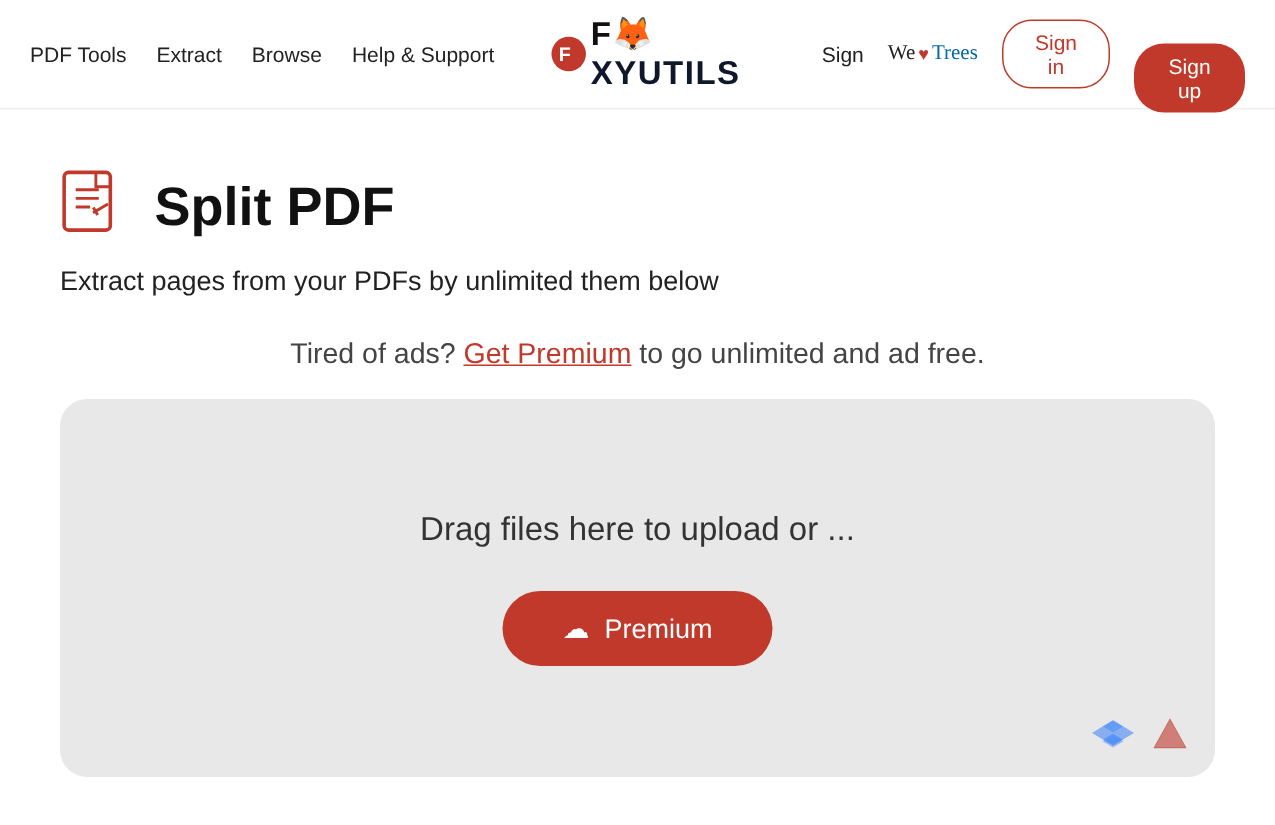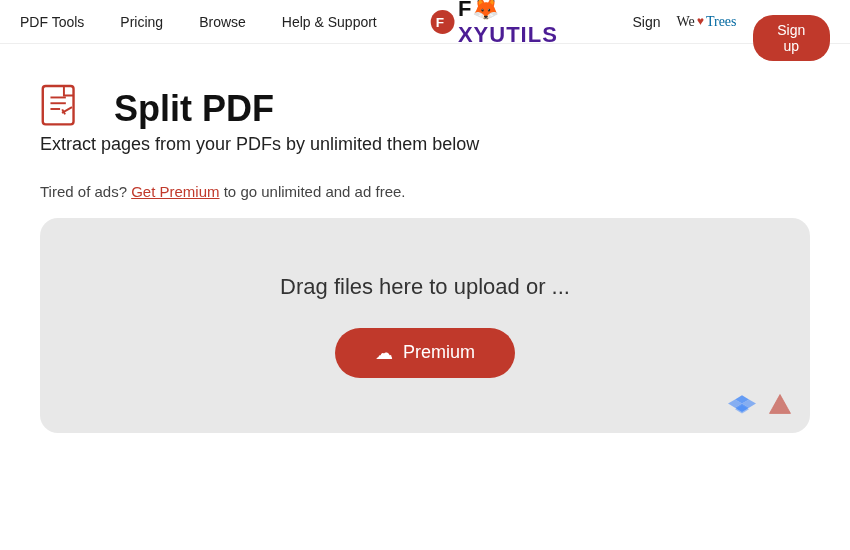--- a/index.html
+++ b/index.html
@@ -11,23 +11,23 @@
       overflow: hidden;
       font-size: 15px;
       color: #222;
     }
 
     
     nav {
       display: flex;
       align-items: center;
       padding: 0 20px;
-      height: 44px;
+      height: 73px;
       border-bottom: 1px solid #eee;
-      gap: 36px;
+      gap: 20px;
     }
     .nav-link {
       color: #222;
       text-decoration: none;
       font-size: 14px;
       cursor: pointer;
       white-space: nowrap;
     }
 
     .logo {
@@ -76,58 +76,60 @@
     }
 
     
     .main {
       padding: 40px 40px 0 40px;
     }
 
     .page-title-row {
       display: flex;
       align-items: center;
-      gap: 30px;
+      gap: 19px;
+      margin-bottom: 14px;
     }
     .pdf-icon {
       width: 44px;
       height: 50px;
       flex-shrink: 0;
     }
     .page-title {
       font-size: 36px;
       font-weight: bold;
       color: #111;
     }
     .page-subtitle {
       font-size: 18px;
       color: #222;
       margin-bottom: 28px;
     }
 
     .ads-text {
-      font-size: 15px;
+      text-align: center;
+      font-size: 19px;
       color: #444;
       margin-bottom: 18px;
     }
     .ads-text a {
       color: #c0392b;
       text-decoration: underline;
       cursor: pointer;
     }
 
     
     .dropzone {
       background: #e8e8e8;
       border-radius: 18px;
       display: flex;
       flex-direction: column;
       align-items: center;
       justify-content: center;
-      height: 215px;
+      height: 252px;
       position: relative;
     }
     .drop-text {
       font-size: 22px;
       color: #333;
       margin-bottom: 28px;
       font-weight: 400;
     }
     .btn-browse {
       background: #c0392b;
@@ -170,43 +172,44 @@
       color: #222;
       font-family: Liberation Serif, serif;
     }
     .heart { color: #c0392b; font-size: 12px; }
   </style>
 </head>
 <body>
 
 <nav>
   <a class="nav-link">PDF Tools</a>
-  <a class="nav-link">Pricing</a>
+  <a class="nav-link">Extract</a>
   <a class="nav-link">Browse</a>
   <a class="nav-link">Help &amp; Support</a>
 
   <a class="logo" href="#">
 
     <svg class="logo-icon" viewBox="0 0 32 32" xmlns="http://www.w3.org/2000/svg">
       <circle cx="16" cy="16" r="14" fill="#c0392b"></circle>
       <text x="8" y="22" font-size="16" fill="#fff" font-family="Arial" font-weight="bold">F</text>
 
     </svg>
     <span style="font-size:22px;font-weight:bold;letter-spacing:1px;">
-      <span style="color:#111;">F</span><span style="color:#c0392b;">🦊</span><span style="color:#4c1d95;">XYUTILS</span>
+      <span style="color:#111;">F</span><span style="color:#c0392b;">🦊</span><span style="color:#0f172a;">XYUTILS</span>
     </span>
   </a>
 
   <div class="nav-right">
     <a class="nav-link">Sign</a>
     <span class="we-trees">
       <span style="color:#222;">We</span>
         <span class="heart">♥</span>
         <span style="color:#0369a1;">Trees</span>
     </span>
+    <button class="btn-signin">Sign in</button>
     <button class="btn-signup">Sign up</button>
   </div>
 </nav>
 
 <div class="main">
   <div class="page-title-row">
 
     <svg class="pdf-icon" viewBox="0 0 44 52" xmlns="http://www.w3.org/2000/svg">
       <rect x="2" y="2" width="32" height="40" rx="3" fill="none" stroke="#c0392b" stroke-width="2.5"></rect>
       <line x1="10" y1="14" x2="26" y2="14" stroke="#c0392b" stroke-width="2"></line>

